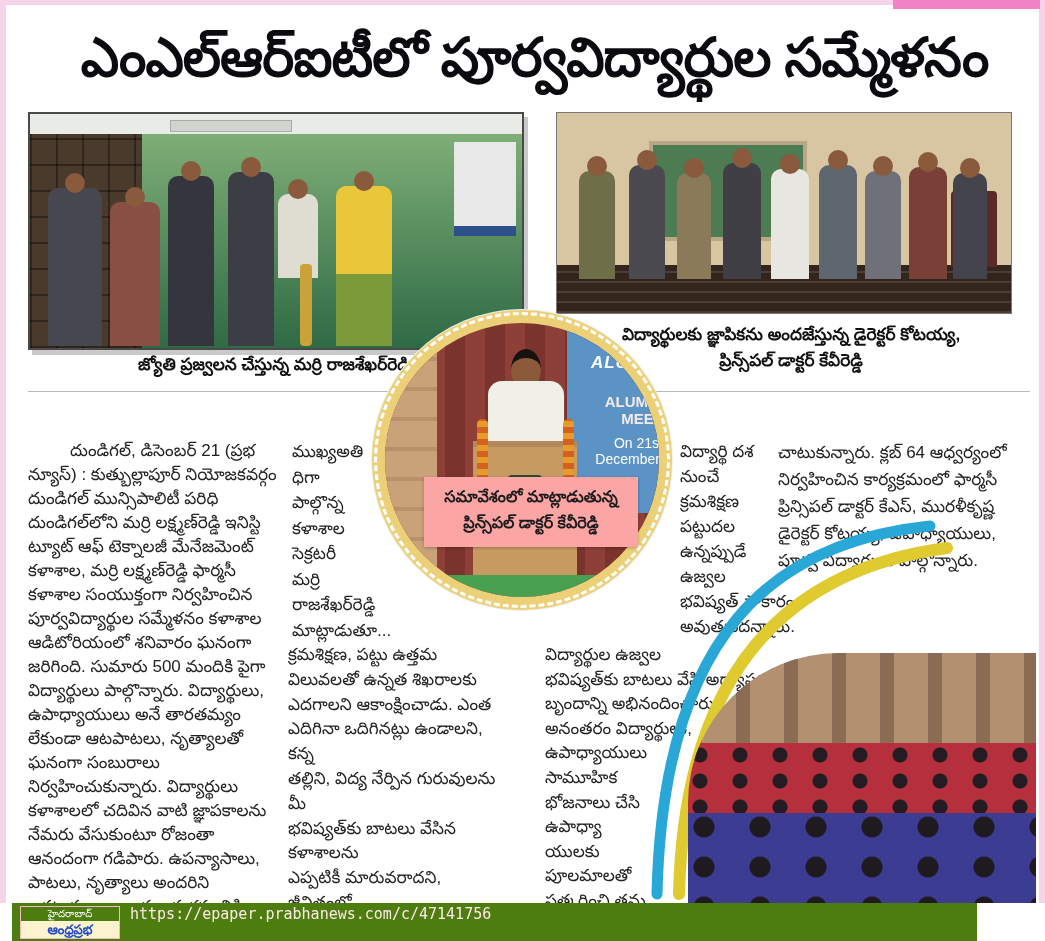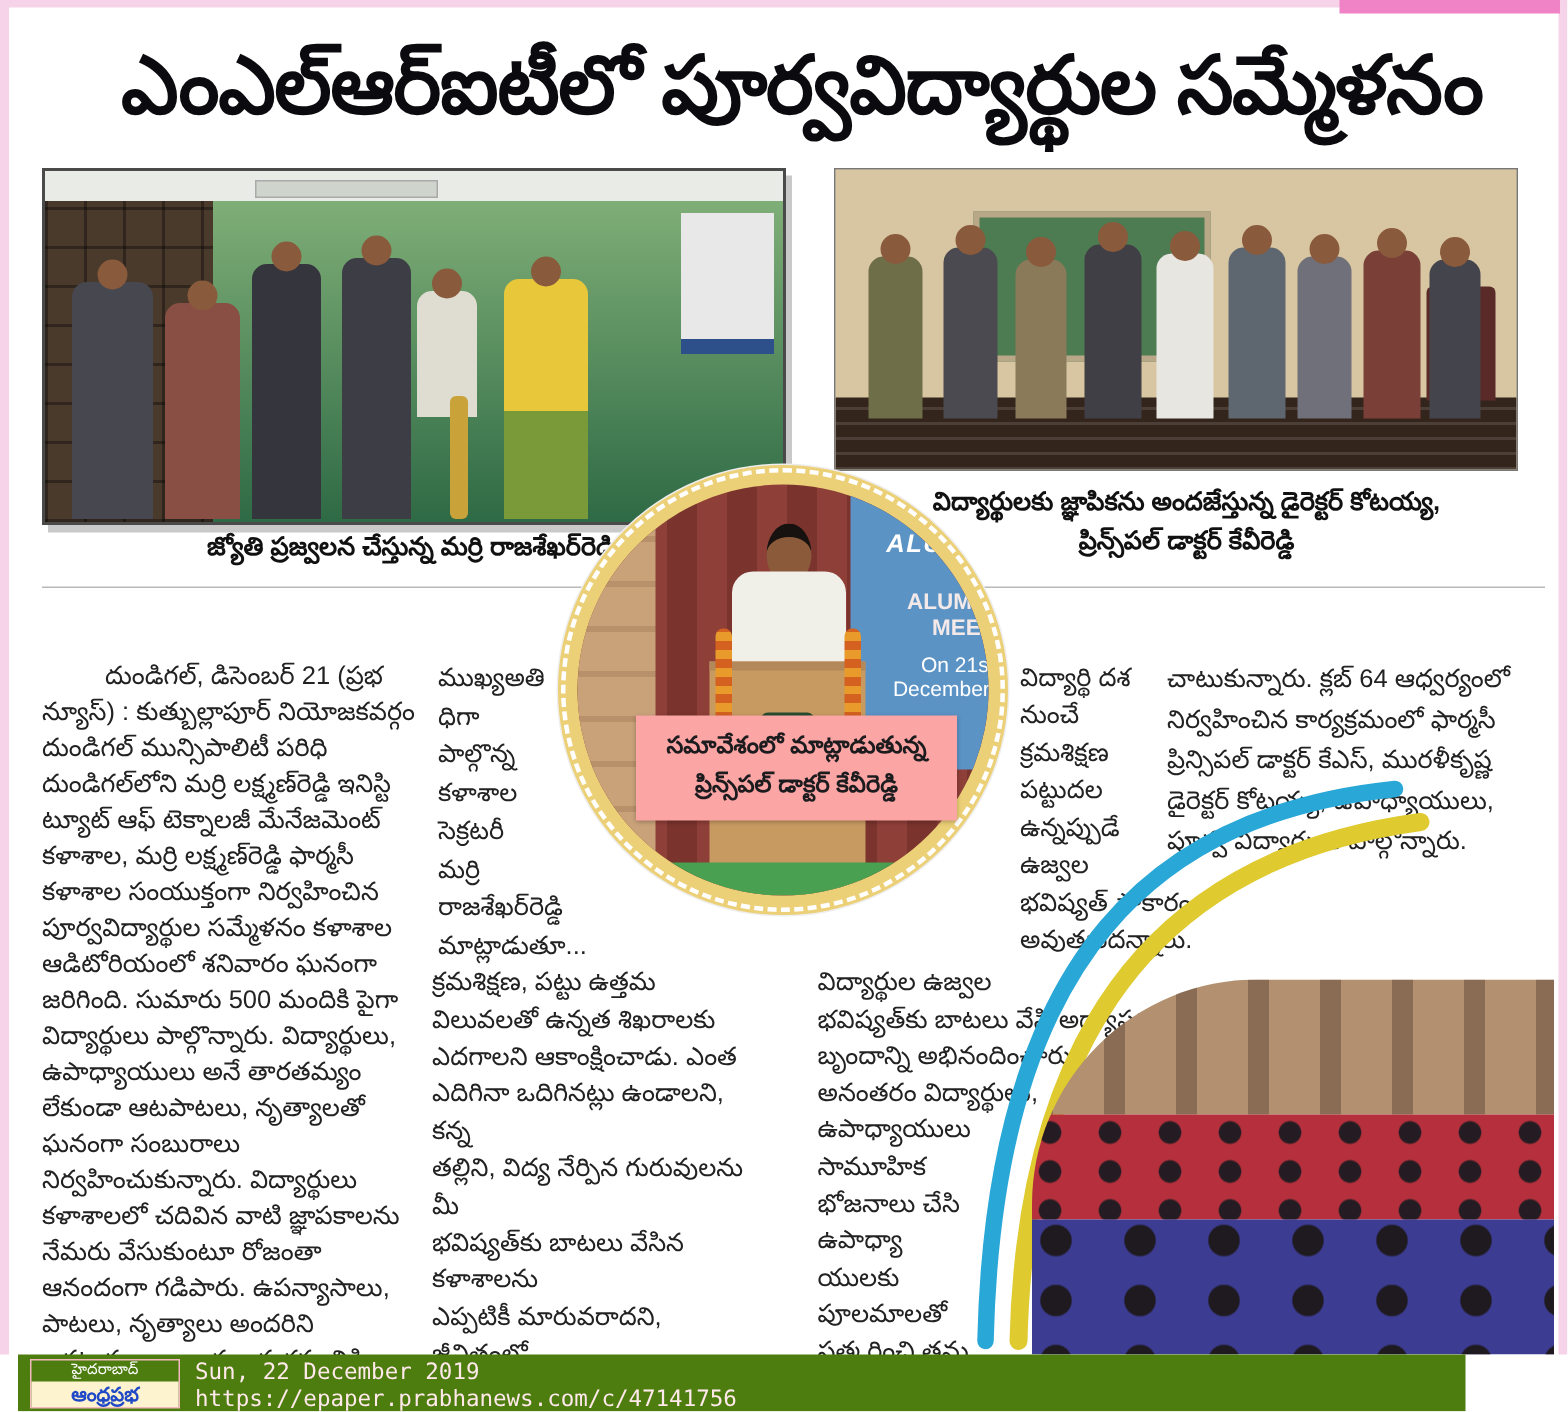--- a/index.html
+++ b/index.html
@@ -238,19 +238,18 @@
     <div class="blob-red"></div>
     <div class="blob-blue"></div>
   </div>
 
   <div class="footer">
     <div class="logo">
       <div class="l1">హైదరాబాద్</div>
       <div class="l2">ఆంధ్రప్రభ</div>
     </div>
     <div class="stamp">
-      <div>Sun, 22 December 2019</div>
       <div>https://epaper.prabhanews.com/c/47141756</div>
     </div>
 
   </div>
 
 </div>
 
 </body></html>

